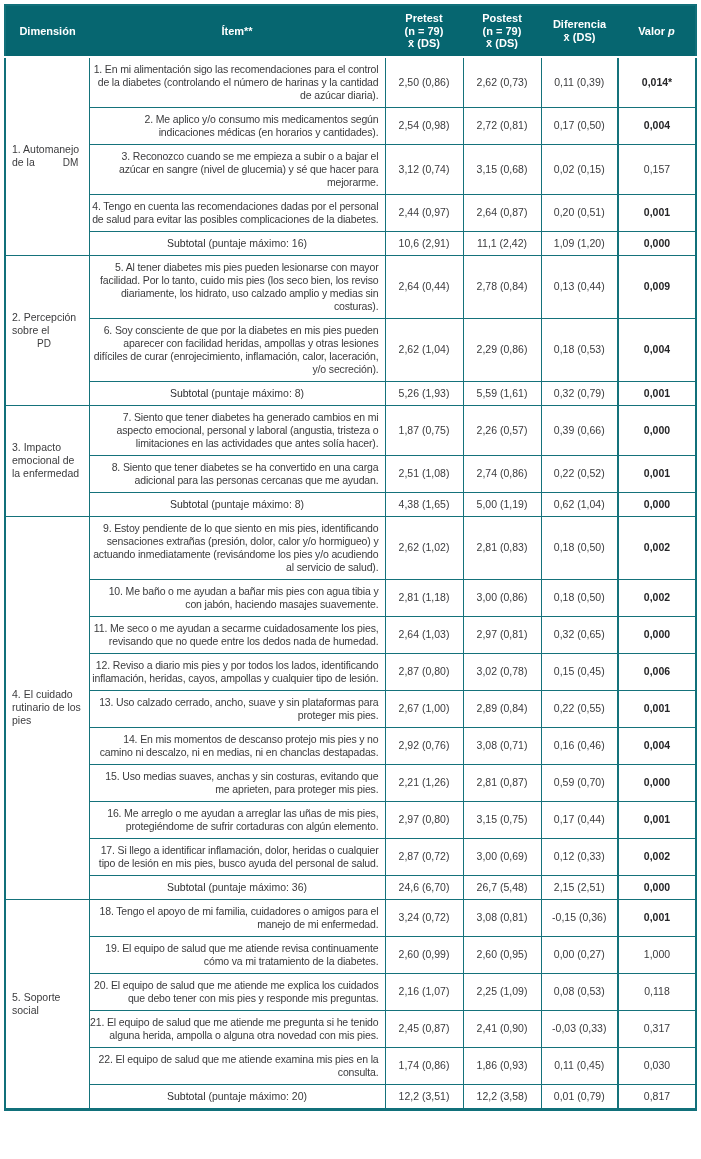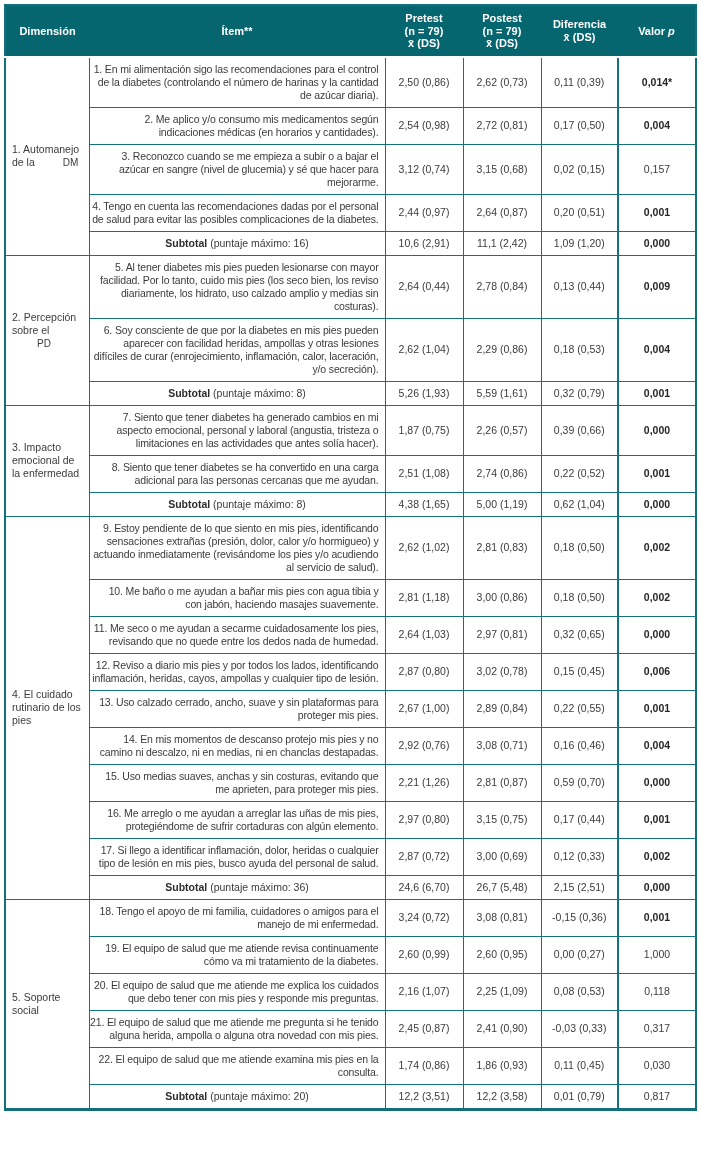--- a/index.html
+++ b/index.html
@@ -9,21 +9,21 @@
   col.c-dim{width:84px;} col.c-item{width:296px;} col.c-pre{width:78px;}
   col.c-post{width:78px;} col.c-dif{width:77px;} col.c-p{width:78px;}
   thead th{background:#066670;color:#ffffff;font-weight:bold;font-size:11px;line-height:12.5px;
            padding:6px 2px;border:0;border-bottom:2px solid #ffffff;text-align:center;vertical-align:middle;}
   td{border:1px solid #15727b;font-size:10.5px;line-height:13px;vertical-align:middle;}
   td.dim{padding:4px 4px 4px 6px;text-align:left;}
   td.item{padding:5px 6px 5px 0;text-align:right;letter-spacing:-0.15px;}
   td.num{padding:5px 2px;text-align:center;white-space:nowrap;}
   td.pcol{border-left:2px solid #15727b;}
   td.sub{padding:5px 6px;text-align:center;}
-  .b{font-weight:bold;color:#2c2c2e;text-align:center;}
+  .b{font-weight:normal;color:#2c2c2e;text-align:center;}
   .pb{font-weight:bold;color:#262628;}
   .sc{font-size:10px;letter-spacing:0.2px;padding-left:25px;}
   i{font-style:italic;}
 </style>
 </head>
 <body>
 
 <table>
   <colgroup>
     <col class="c-dim">

